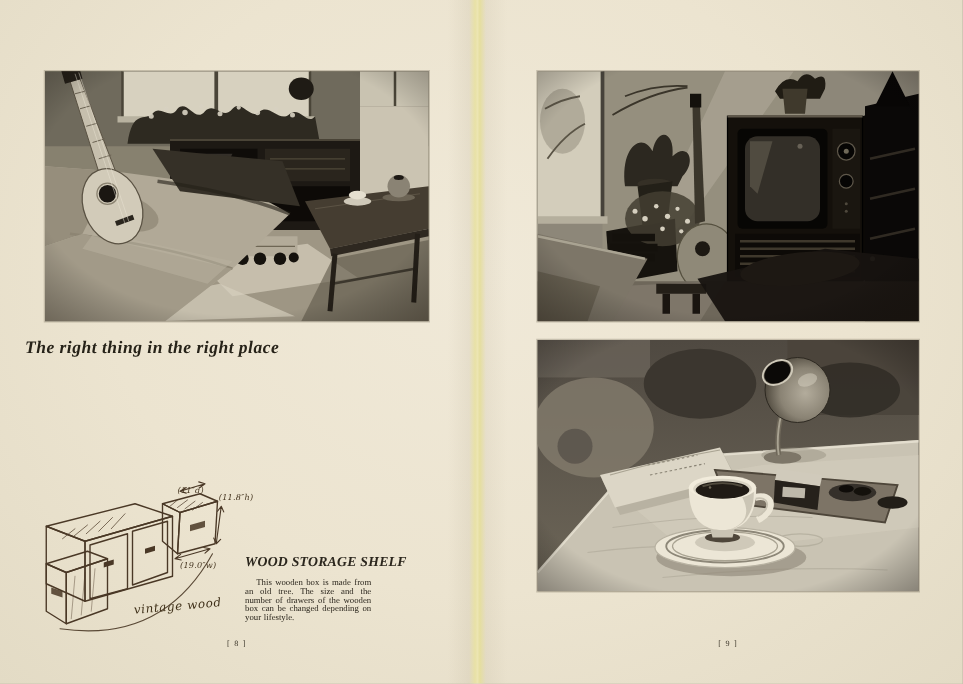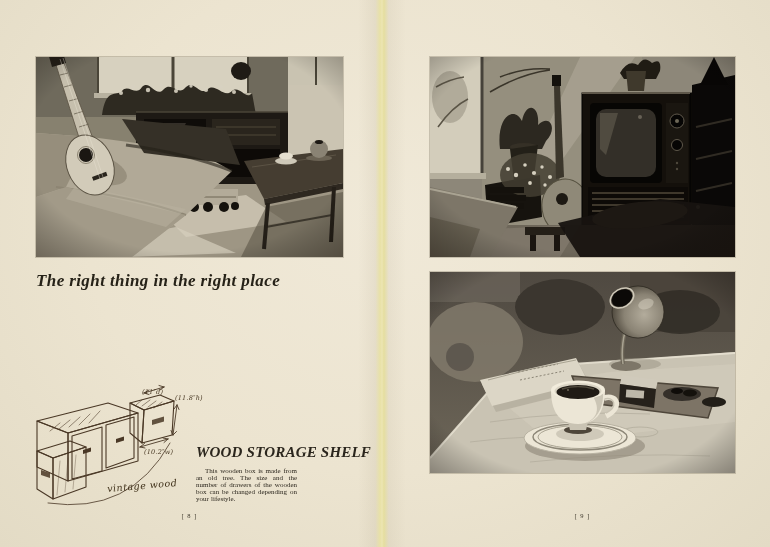--- a/index.html
+++ b/index.html
@@ -11,32 +11,32 @@
   .gutter{
     position:absolute;left:358px;top:0;width:48px;height:100%;
     background:linear-gradient(90deg,
       rgba(110,95,60,0) 0%, rgba(110,95,60,.07) 36%,
       #e8e1a6 46%, #ece5b2 50%, #e5de9f 54%,
       rgba(110,95,60,.06) 64%, rgba(110,95,60,0) 100%);
   }
   figure.photo{position:absolute;margin:0;outline:1px solid rgba(60,48,30,.22);background:#8a8476;}
   figure.photo svg{display:block;}
   .caption{
-    position:absolute;left:36px;top:271px;width:320px;
-    font-style:italic;font-weight:bold;font-size:17px;letter-spacing:.4px;
+    position:absolute;left:20px;top:271px;width:320px;
+    font-style:italic;font-weight:bold;font-size:14px;letter-spacing:.4px;
     color:#262218;
   }
   .sketch-wrap{position:absolute;left:30px;top:383px;width:180px;height:125px;}
   .hand{
     position:absolute;font-family:"DejaVu Serif", serif;font-style:italic;
     font-size:6.5px;color:#453520;white-space:nowrap;letter-spacing:.2px;
   }
   .hand.note{font-size:9.5px;transform:rotate(-5deg);letter-spacing:.5px;color:#3f3019;}
   .article{position:absolute;left:196px;top:444px;width:101px;color:#2b261d;}
-  .article h3{margin:0;font-size:15px;font-style:italic;font-weight:bold;letter-spacing:.2px;white-space:nowrap;}
+  .article h3{margin:0;font-size:11px;font-style:italic;font-weight:bold;letter-spacing:.2px;white-space:nowrap;}
   .article p{margin:7px 0 12px;font-size:7px;line-height:7px;text-align:justify;text-indent:9px;word-spacing:.5px;}
   .pageno{
     position:absolute;top:512px;font-size:6.5px;letter-spacing:1px;
     color:#3c362a;text-align:center;
   }
   .pageno.left{left:36px;width:307px;}
   .pageno.right{left:430px;width:305px;}
 </style>
 </head>
 <body>
@@ -191,21 +191,21 @@
           <path d="M53,67 l8,-2.5 l0,4 l-8,2.5 Z"></path>
           <path d="M86,56 l8,-2.5 l0,4 l-8,2.5 Z"></path>
           <path d="M122,37 l12,-3.5 l0,5 l-12,3.5 Z" opacity="0.85"></path>
           <path d="M11,87 l9,3 l0,5 l-9,-3 Z" opacity="0.85"></path>
         </g>
       </svg>
     </div>
 
     <span class="hand" style="left:142px;top:388px;">(11″d)</span>
     <span class="hand" style="left:175px;top:394px;">(11.8″h)</span>
-    <span class="hand" style="left:144px;top:448px;">(10.2″w)</span>
+    <span class="hand" style="left:144px;top:448px;">(19.0″w)</span>
     <span class="hand note" style="left:107px;top:480px;">vintage wood</span>
 
     <div class="article">
       <h3>WOOD STORAGE SHELF</h3>
       <p>This wooden box is made from an old tree. The size and the number of drawers of the wooden box can be changed depending on your lifestyle.</p>
     </div>
 
     <div class="pageno left">[ 8 ]</div>
   </div>
 

